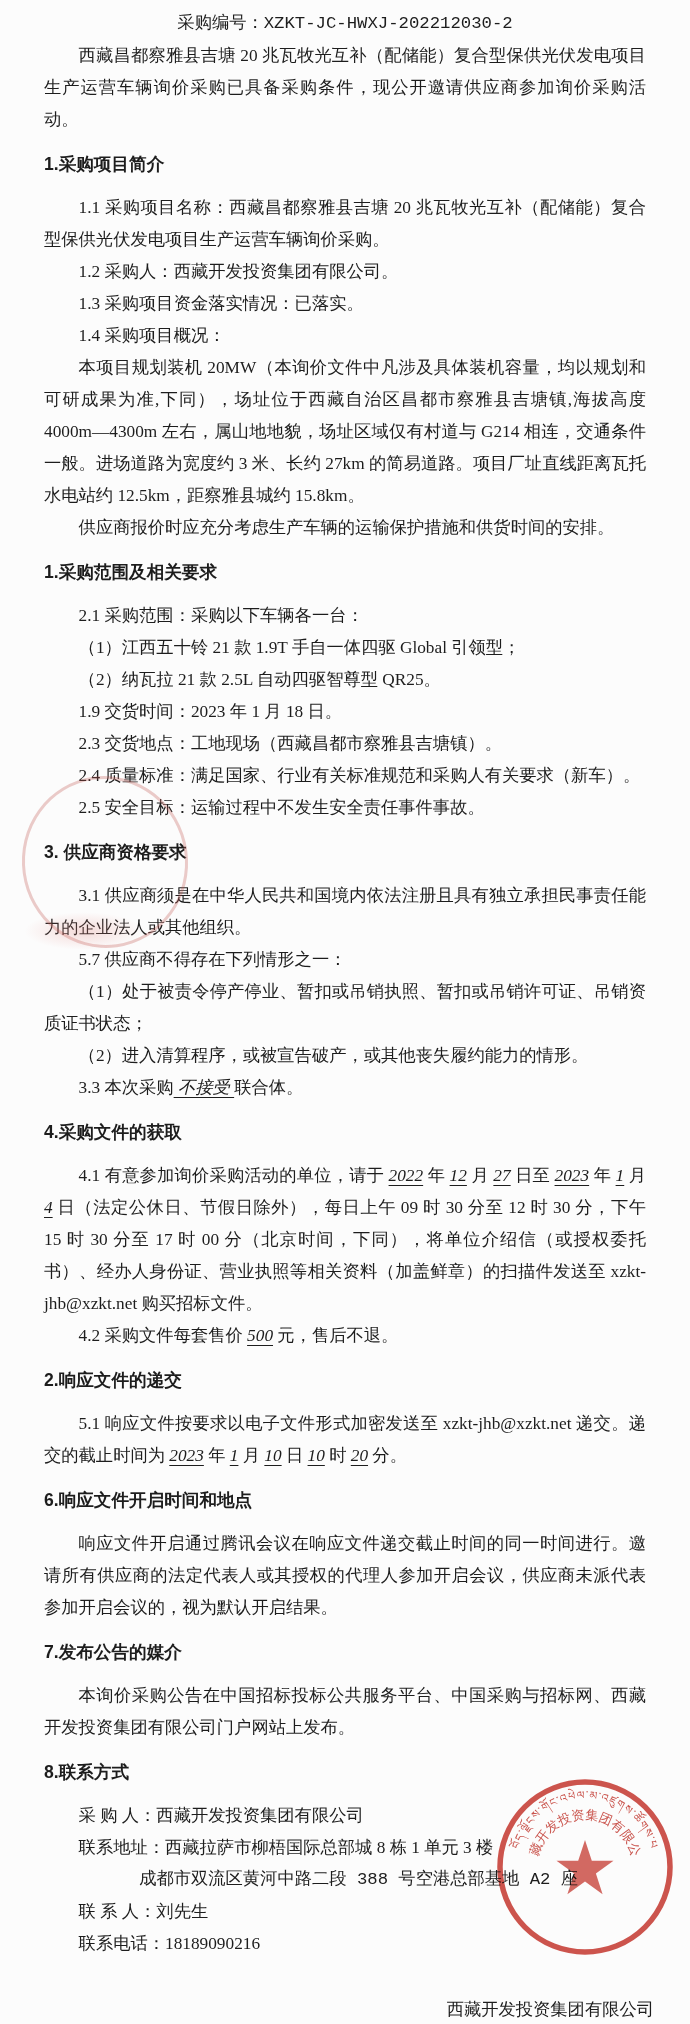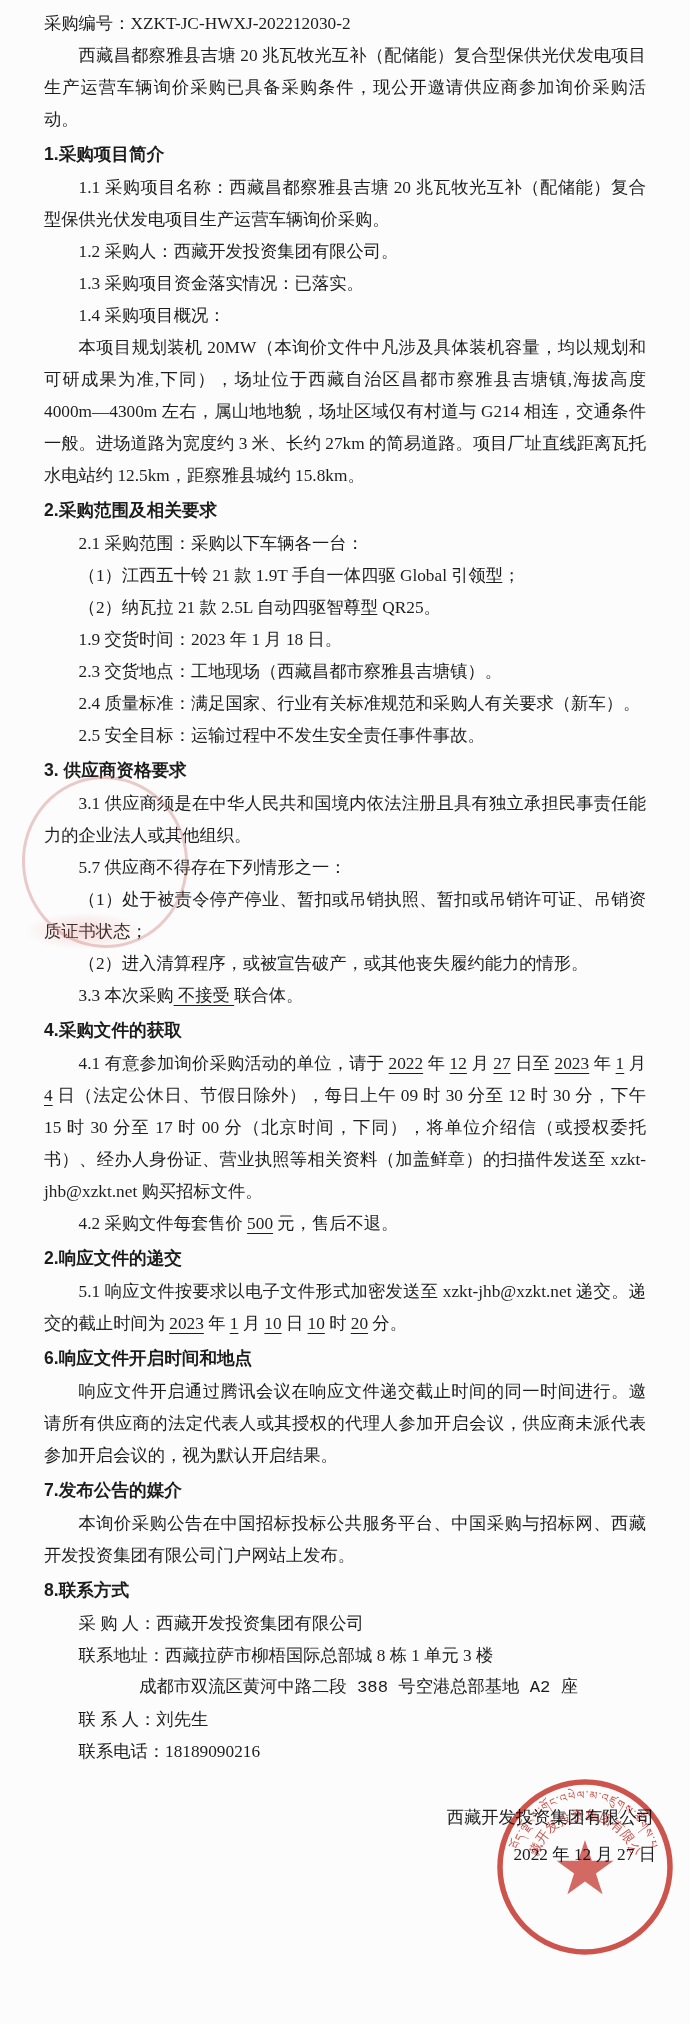--- a/index.html
+++ b/index.html
@@ -11,33 +11,33 @@
   .doc {
     position: relative;
     width: 690px; height: 2024px;
     font-family: "Liberation Serif", "DejaVu Serif", serif;
     color: #1d1d1d;
     font-size: 17.3px;
     box-sizing: border-box;
     padding: 8px 44px 0 44px;
   }
   .p { margin: 0; line-height: 32px; text-align: justify; }
-  .s-center  { text-align: left; text-indent: 0; }
+  .s-center  { text-align: center; text-indent: 0; font-family: Liberation Mono, monospace; }
   .s-body    { text-indent: 2em; }
   .s-heading {
     font-weight: 700;
     font-family: "Liberation Sans", "DejaVu Sans", sans-serif;
     font-size: 17.6px;
     text-indent: 0;
-    margin: 2px 0;
+    margin: 12px 0;
   }
   .s-addr2 { text-indent: 5.5em; font-family: Liberation Mono, monospace; }
   .s-sign-company { text-align: right; text-indent: 0; margin-top: 34px; margin-right: -8px; }
   .s-sign-date    { text-align: right; text-indent: 0; margin-top: 5px;  margin-right: -10px; }
-  .u { text-decoration: underline; text-underline-offset: 4px; }
+  .u { text-decoration: underline; text-underline-offset: 4px; font-style: italic; }
 
   
   .ghost-stamp {
     position: absolute;
     left: 22px; top: 776px;
     width: 160px; height: 166px;
     border: 3px solid rgba(192, 85, 80, 0.30);
     border-radius: 50%;
     transform: rotate(-8deg);
     pointer-events: none;
@@ -72,21 +72,22 @@
 <div class="doc">
   <div>
       <p class="p s-center"><span>采购编号：XZKT-JC-HWXJ-202212030-2</span></p>
       <p class="p s-body"><span>西藏昌都察雅县吉塘 20 兆瓦牧光互补（配储能）复合型保供光伏发电项目生产运营车辆询价采购已具备采购条件，现公开邀请供应商参加询价采购活动。</span></p>
       <p class="p s-heading"><span>1.采购项目简介</span></p>
       <p class="p s-body"><span>1.1 采购项目名称：西藏昌都察雅县吉塘 20 兆瓦牧光互补（配储能）复合型保供光伏发电项目生产运营车辆询价采购。</span></p>
       <p class="p s-body"><span>1.2 采购人：西藏开发投资集团有限公司。</span></p>
       <p class="p s-body"><span>1.3 采购项目资金落实情况：已落实。</span></p>
       <p class="p s-body"><span>1.4 采购项目概况：</span></p>
       <p class="p s-body"><span>本项目规划装机 20MW（本询价文件中凡涉及具体装机容量，均以规划和可研成果为准,下同），场址位于西藏自治区昌都市察雅县吉塘镇,海拔高度 4000m—4300m 左右，属山地地貌，场址区域仅有村道与 G214 相连，交通条件一般。进场道路为宽度约 3 米、长约 27km 的简易道路。项目厂址直线距离瓦托水电站约 12.5km，距察雅县城约 15.8km。</span></p>
-      <p class="p s-heading"><span>2.采购范围及相关要求</span></p>
+      <p class="p s-body"><span>供应商报价时应充分考虑生产车辆的运输保护措施和供货时间的安排。</span></p>
+      <p class="p s-heading"><span>1.采购范围及相关要求</span></p>
       <p class="p s-body"><span>2.1 采购范围：采购以下车辆各一台：</span></p>
       <p class="p s-body"><span>（1）江西五十铃 21 款 1.9T 手自一体四驱 Global 引领型；</span></p>
       <p class="p s-body"><span>（2）纳瓦拉 21 款 2.5L 自动四驱智尊型 QR25。</span></p>
       <p class="p s-body"><span>1.9 交货时间：2023 年 1 月 18 日。</span></p>
       <p class="p s-body"><span>2.3 交货地点：工地现场（西藏昌都市察雅县吉塘镇）。</span></p>
       <p class="p s-body"><span>2.4 质量标准：满足国家、行业有关标准规范和采购人有关要求（新车）。</span></p>
       <p class="p s-body"><span>2.5 安全目标：运输过程中不发生安全责任事件事故。</span></p>
       <p class="p s-heading"><span>3. 供应商资格要求</span></p>
       <p class="p s-body"><span>3.1 供应商须是在中华人民共和国境内依法注册且具有独立承担民事责任能力的企业法人或其他组织。</span></p>
       <p class="p s-body"><span>5.7 供应商不得存在下列情形之一：</span></p>

